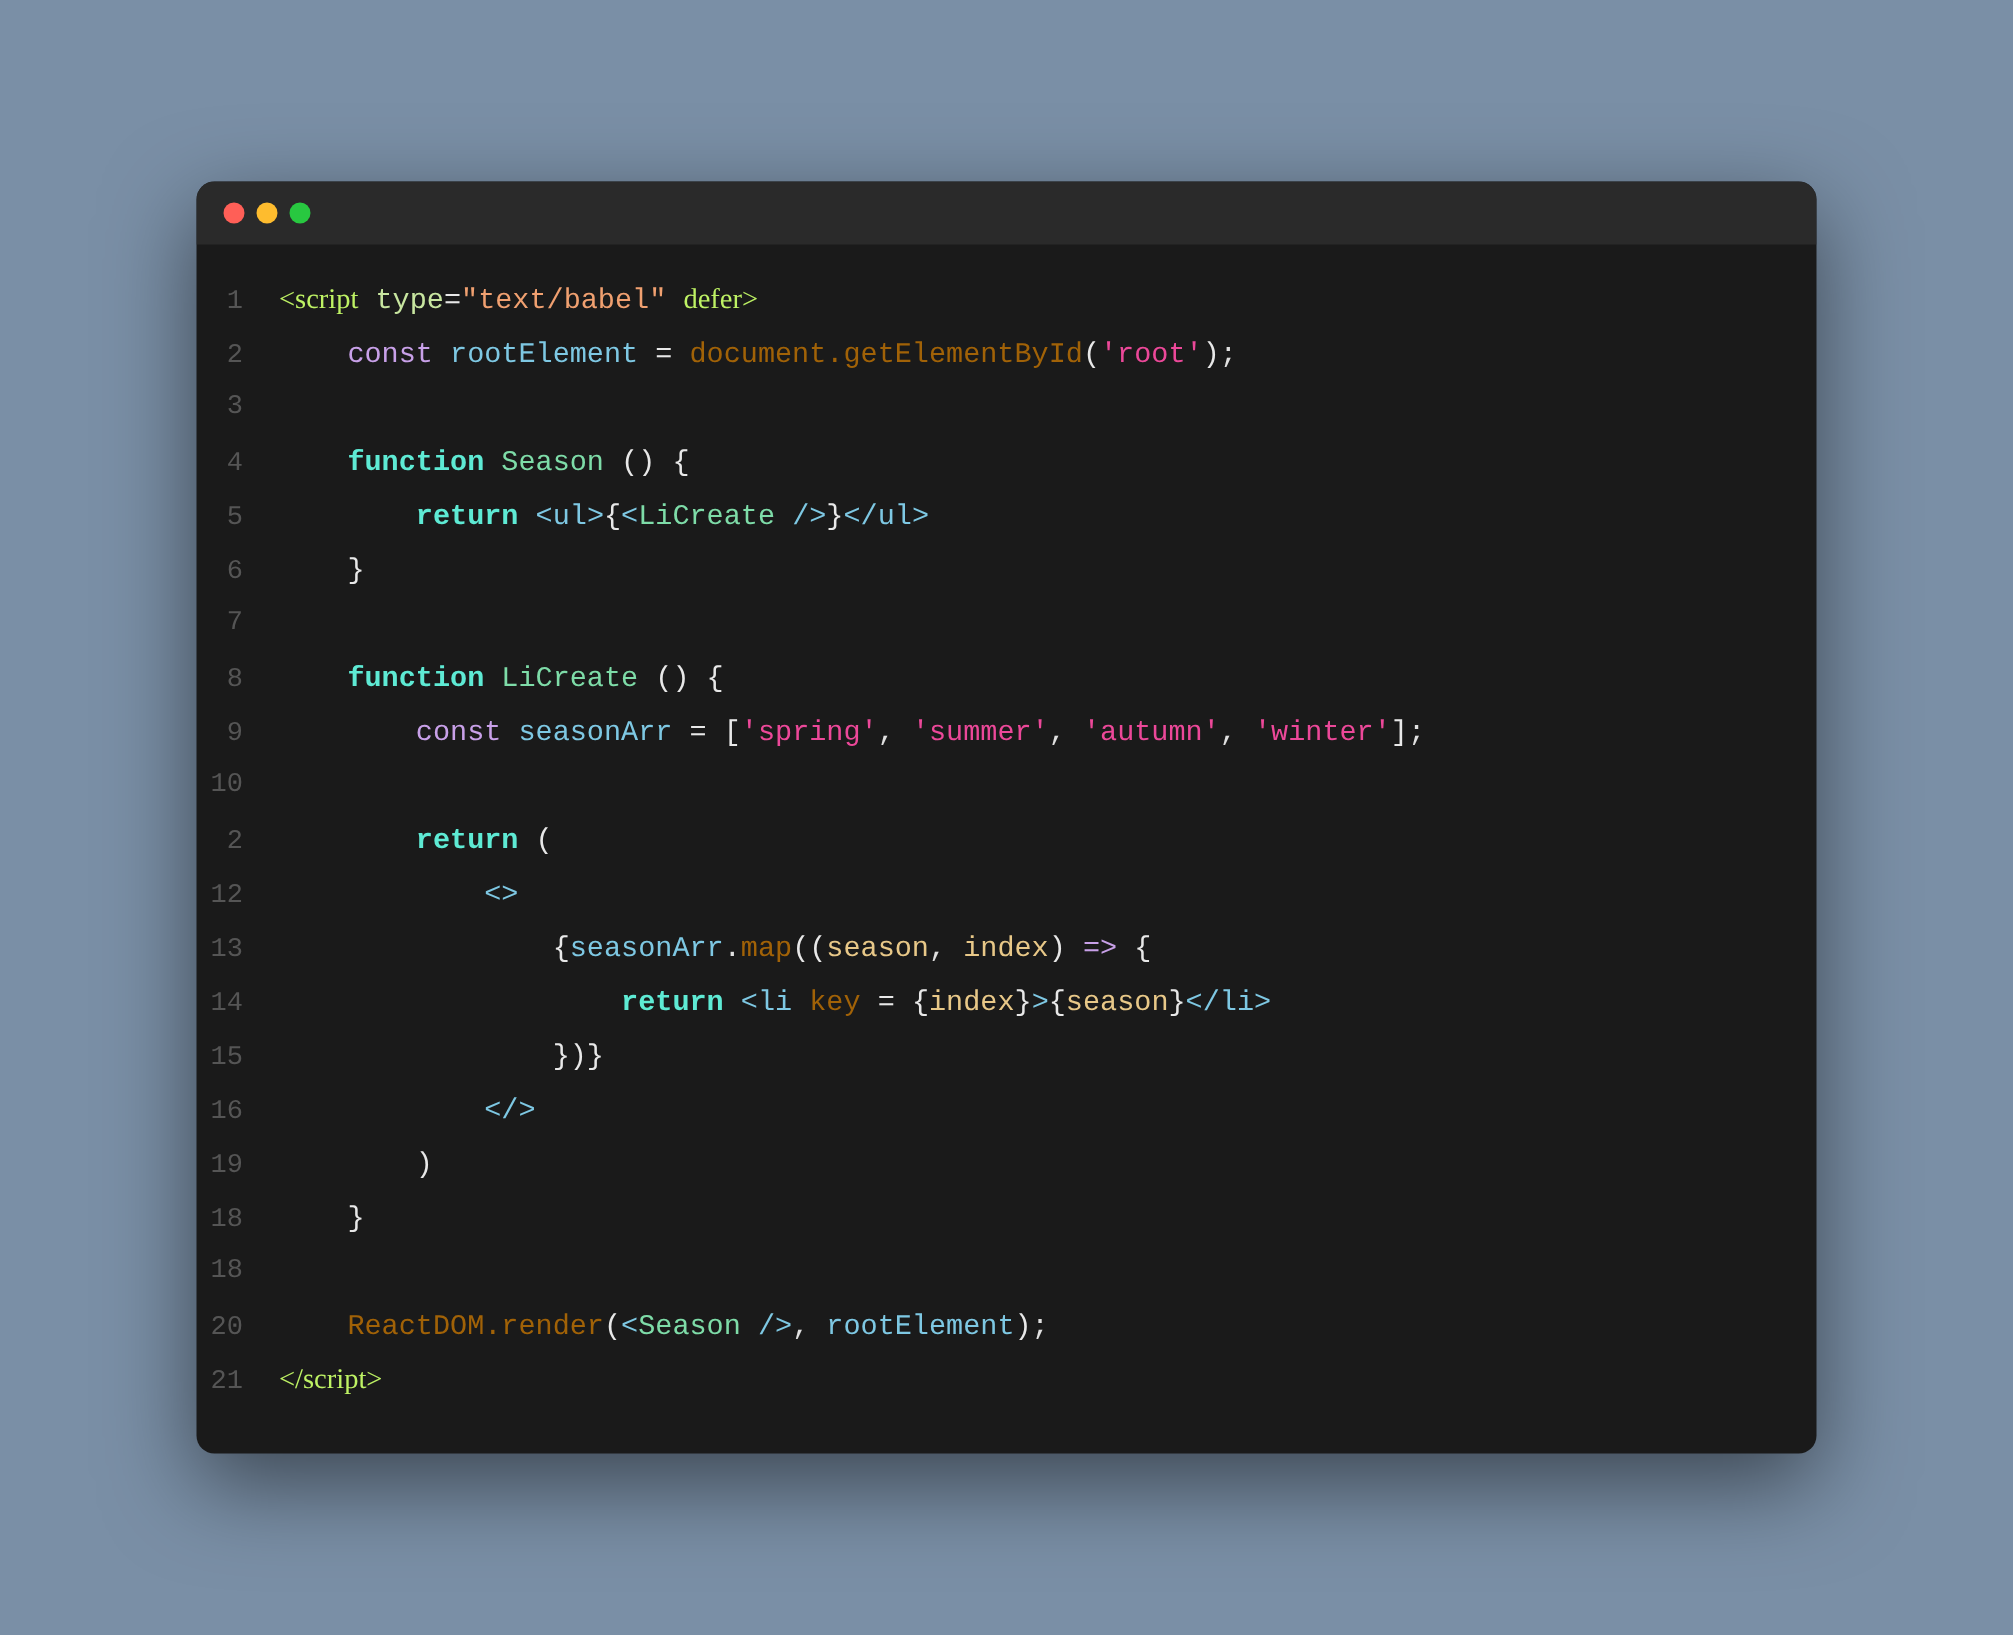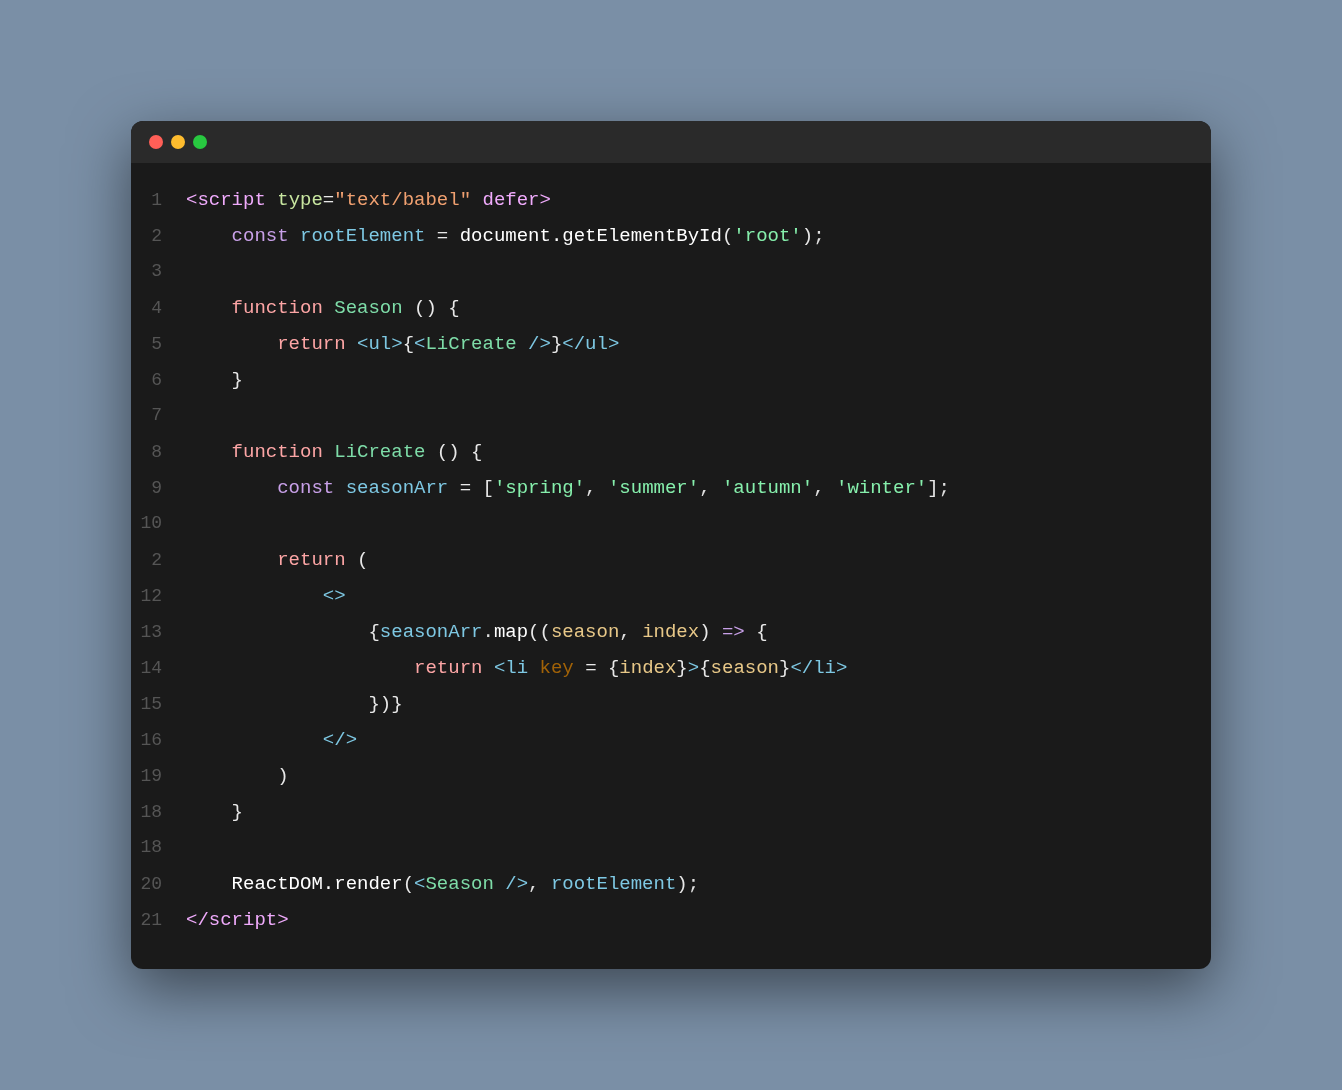--- a/index.html
+++ b/index.html
@@ -67,34 +67,34 @@
       user-select: none;
       font-size: 18px;
     }
 
     .code-content {
       flex: 1;
       white-space: pre;
     }
 
     
-    .tag { color: #f0abfc; }
+    .tag { color: #bef264; font-family: Liberation Serif, serif; }
     .attr-name { color: #c8e6a0; }
     .attr-value { color: #f0a070; }
-    .keyword { color: #fca5a5; }
+    .keyword { color: #5eead4; font-weight: bold; }
     .fn-name { color: #7edca8; }
     .const-kw { color: #c8a0e8; }
     .var-name { color: #7ec8e3; }
     .operator { color: #e8e8e8; }
-    .string { color: #86efac; }
+    .string { color: #ec4899; }
     .bracket { color: #e8e8e8; }
     .jsx-tag { color: #7ec8e3; }
     .jsx-component { color: #7edca8; }
     .plain { color: #e0e0e0; }
-    .method { color: #ffffff; margin-top: 26px; }
+    .method { color: #a16207; margin-top: 26px; }
     .param { color: #e8c888; }
     .arrow { color: #c8a0e8; }
     .prop { color: #a16207; }
   </style>
 </head>
 <body>
 
 <div class="window">
   <div class="title-bar">
     <span class="traffic-light traffic-close"></span>

